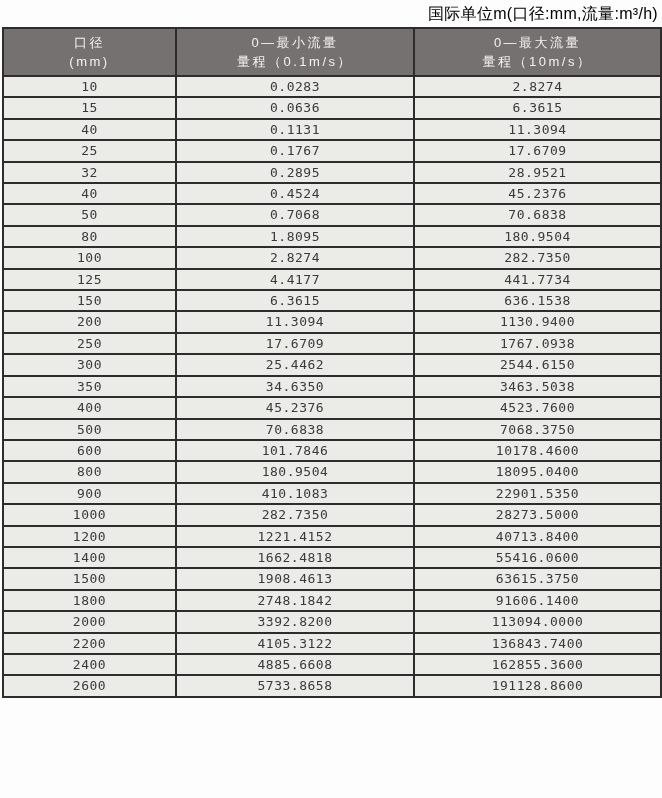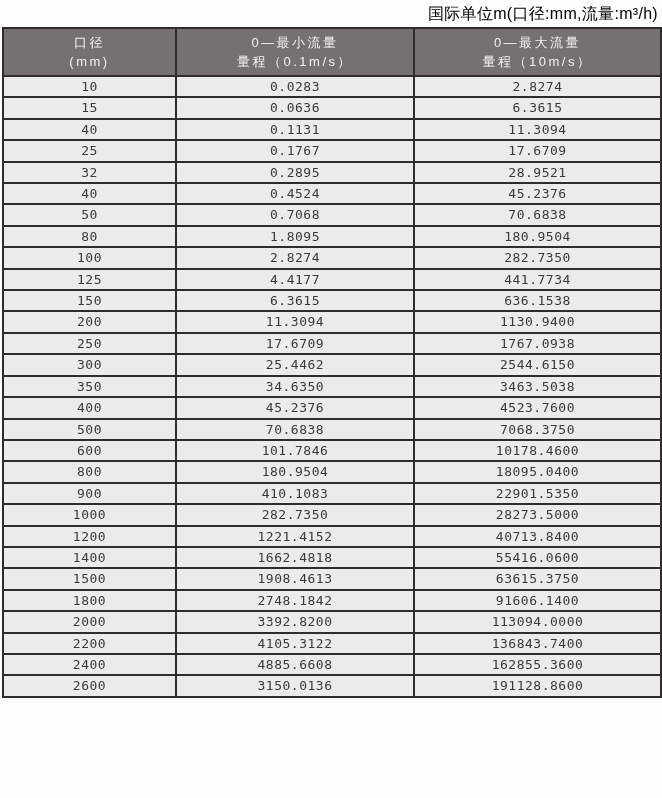--- a/index.html
+++ b/index.html
@@ -227,19 +227,19 @@
           <td>4105.3122</td>
           <td>136843.7400</td>
         </tr>
         <tr>
           <td>2400</td>
           <td>4885.6608</td>
           <td>162855.3600</td>
         </tr>
         <tr>
           <td>2600</td>
-          <td>3150.0136</td>
+          <td>5733.8658</td>
           <td>191128.8600</td>
         </tr>
       </tbody>
   </table>
 
 </div>
 
 </body></html>

